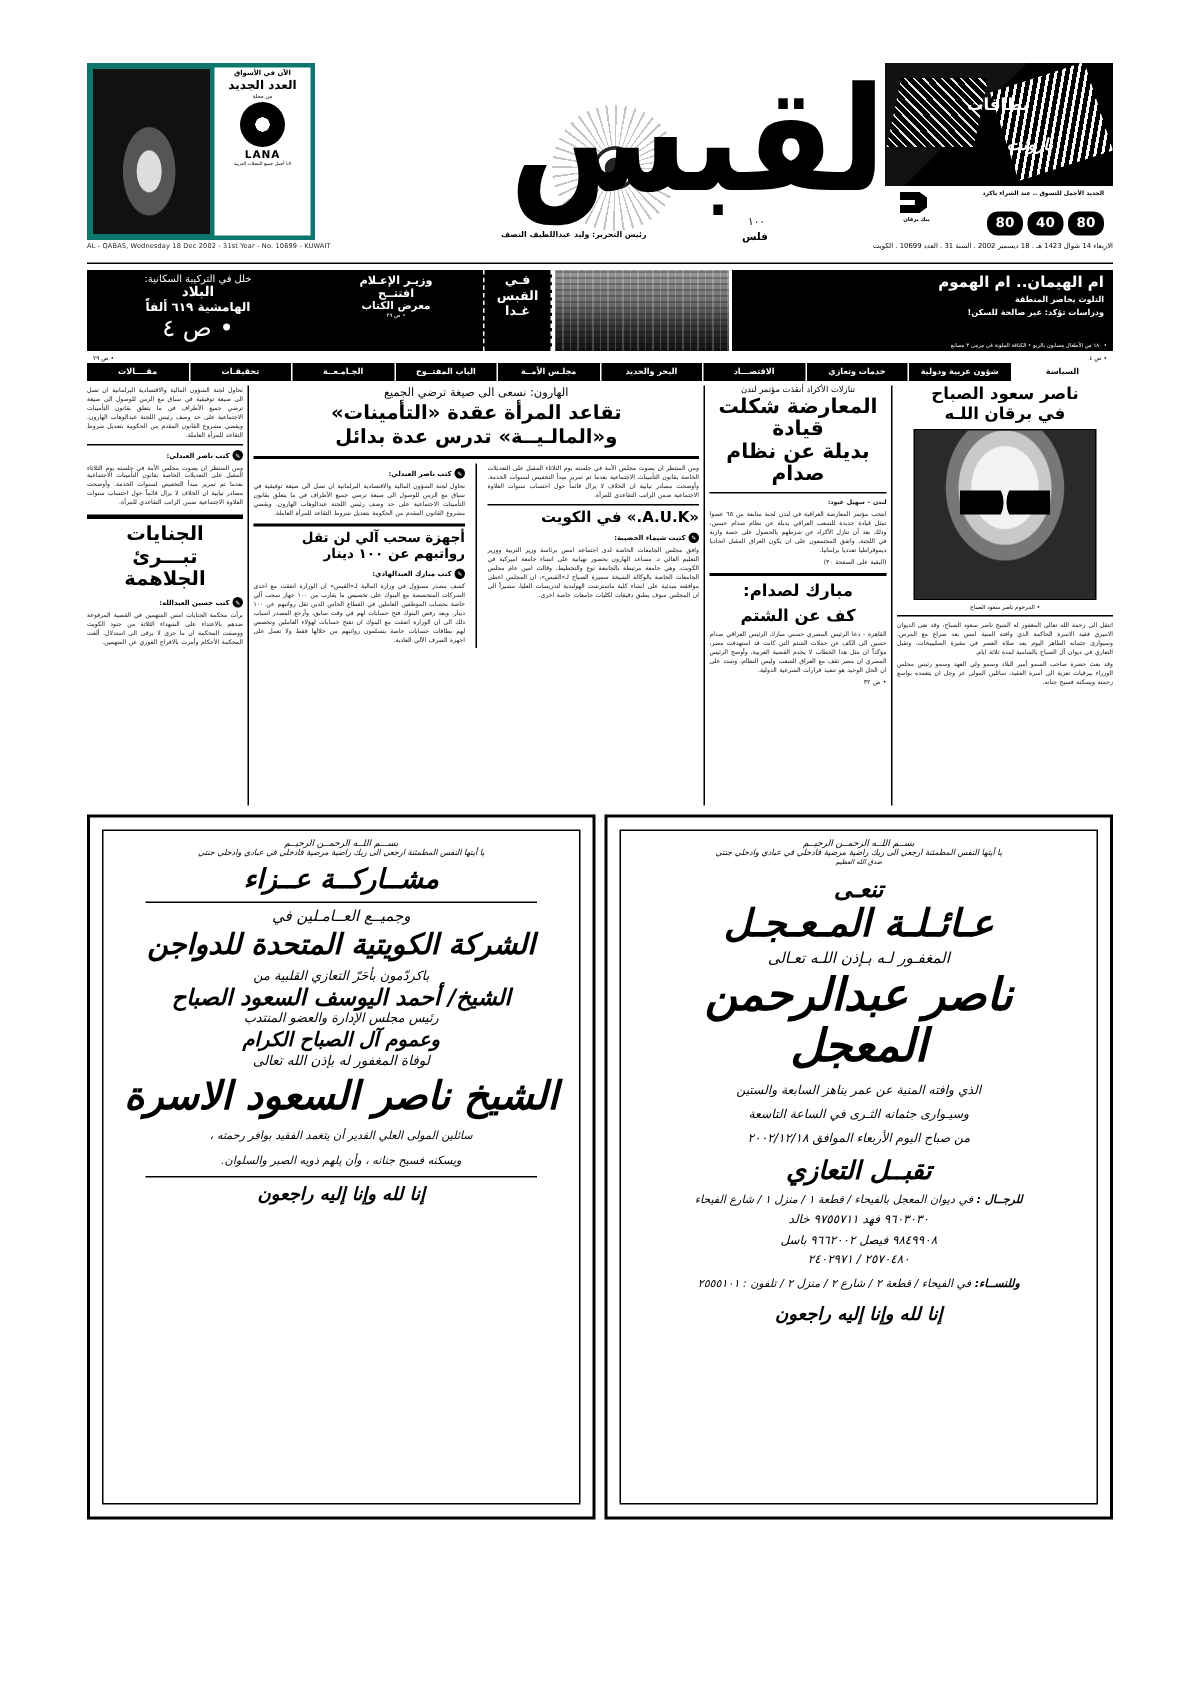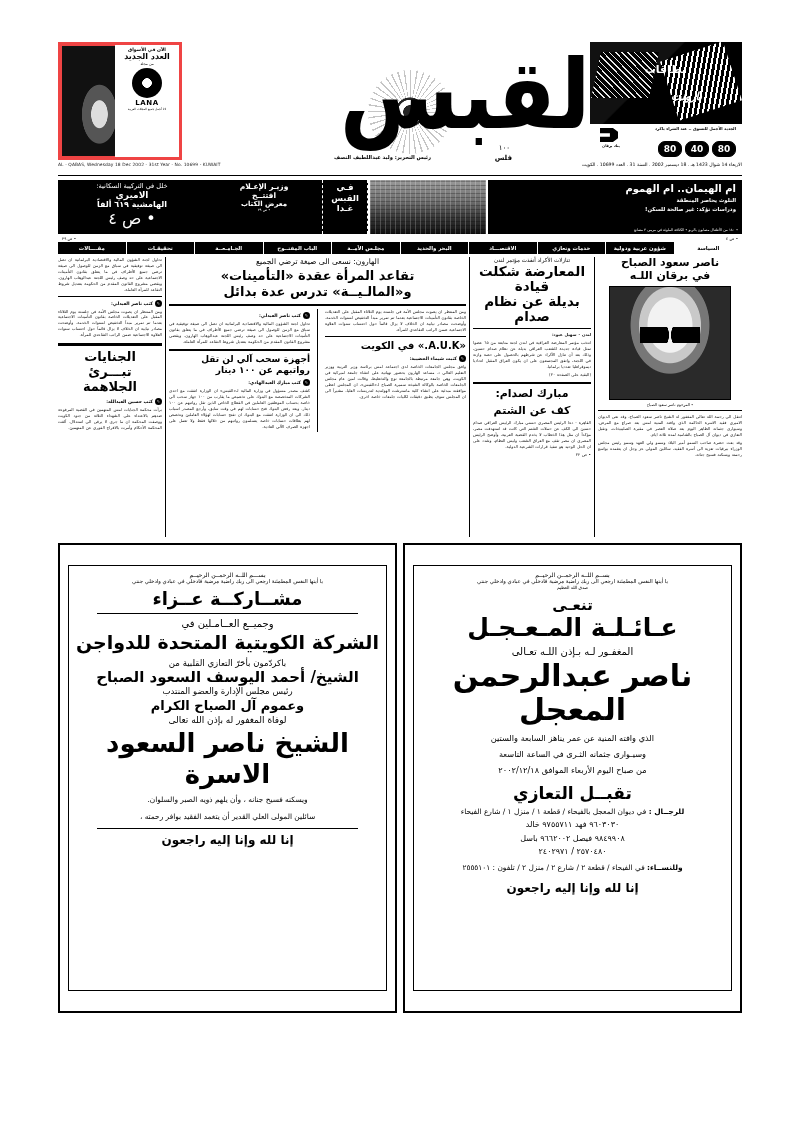--- a/index.html
+++ b/index.html
@@ -21,22 +21,22 @@
   .hr3{height:3px;background:#000;}
 
   
   .copy{direction:rtl;text-align:justify;font-size:4.1px;line-height:1.45;
         word-spacing:.4px;color:#111;}
   .copy p{margin:0 0 2px 0;}
 
   
   .masthead{position:relative;height:135px;margin:38px 58px 0 58px;}
   .ad-lana{
-    position:absolute;left:0;top:4px;width:124px;height:118px;
-    background:#ef4444;color:#fff;overflow:hidden;
+    position:absolute;left:0;top:4px;width:152px;height:118px;
+    background:#0f766e;color:#fff;overflow:hidden;
   }
   .lana-photo{
     position:absolute;left:4px;top:4px;width:78px;height:110px;
     background:
       radial-gradient(ellipse at 48% 62%, #ddd 0 14%, #555 15% 30%, #111 31% 100%),
       linear-gradient(160deg,#222,#000);
   }
   .lana-right{position:absolute;right:3px;top:3px;width:64px;height:112px;
      background:#fff;color:#000;text-align:center;}
   .lana-kick{font-size:4.6px;font-weight:bold;margin-top:2px;}
@@ -174,22 +174,22 @@
   .byline .dot{display:inline-block;width:7px;height:7px;border-radius:50%;background:#000;
      color:#fff;font-size:4px;line-height:7px;text-align:center;margin-left:2px;}
 
   
   .c-side{flex:0 0 104px;}
   .side-hl{font-size:7.4px;font-weight:bold;text-align:right;line-height:1.25;}
   .side-big{font-size:13px;font-weight:bold;text-align:center;line-height:1.15;}
 
   
   .ads{margin:6px 58px 0 58px;display:flex;gap:6px;height:470px;}
-  .ad{flex:1;border:2px solid #000;position:relative;background:#fff;padding:20px 8px;
-      box-sizing:border-box;}
+  .ad{flex:1;border:2px solid #000;position:relative;background:#fff;padding:8px 8px;
+      box-sizing:border-box;font-style:italic;}
   .ad .inner{border:1px solid #000;height:100%;box-sizing:border-box;padding:5px 6px;position:relative;}
   .bism{font-size:6px;text-align:center;}
   .ayah{font-size:5.4px;text-align:center;line-height:1.35;}
   .sadaq{font-size:4.4px;text-align:center;}
   .w-tanaa{font-size:15px;font-weight:bold;text-align:center;margin-top:6px;}
   .w-family{font-size:25px;font-weight:bold;text-align:center;line-height:1.1;}
   .w-maghfur{font-size:10px;text-align:center;margin-top:4px;}
   .w-name{font-size:30px;font-weight:bold;text-align:center;line-height:1.15;margin-top:2px;}
   .w-line{font-size:8.2px;text-align:center;line-height:1.5;margin-top:4px;}
   .w-taqbal{font-size:17px;font-weight:bold;text-align:center;margin-top:6px;}
@@ -279,21 +279,21 @@
         <div>غـدا</div>
       </div>
       <div class="pcol pr2">
         <div class="a">وزيـر الإعـلام</div>
         <div class="b">افتتــح</div>
         <div class="c">معرض الكتاب</div>
         <div class="d">• ص ٢٩</div>
       </div>
       <div class="pcol pr3">
         <div class="a">خلل في التركيبة السكانية:</div>
-        <div class="b">الاميري</div>
+        <div class="b">البلاد</div>
         <div class="c">الهامشية ٦١٩ ألفاً</div>
         <div class="d">• ص ٤</div>
       </div>
     </div>
   </div>
 
   <div class="navwrap">
     <div class="navpage ar">
       <span>• ص ٤</span>
       <span>• ص ٢٩</span>
@@ -458,21 +458,21 @@
         <div class="m-title">مشــاركــة عــزاء</div>
         <div class="sep"></div>
         <div class="m-l2">وجميــع العــامـلين في</div>
         <div class="m-co">الشركة الكويتية المتحدة للدواجن</div>
         <div class="m-l3">باكردّمون بأحَرّ التعازي القلبية من</div>
         <div class="m-sheikh">الشيخ/ أحمد اليوسف السعود الصباح</div>
         <div class="m-role">رئيس مجلس الإدارة والعضو المنتدب</div>
         <div class="m-all">وعموم آل الصباح الكرام</div>
         <div class="m-lwfat">لوفاة المغفور له بإذن الله تعالى</div>
         <div class="m-dead">الشيخ ناصر السعود الاسرة</div>
+        <div class="m-dua">سائلين المولى العلي القدير أن يتغمد الفقيد بوافر رحمته ،</div>
         <div class="m-dua">ويسكنه فسيح جنانه ، وأن يلهم ذويه الصبر والسلوان.</div>
-        <div class="m-dua">سائلين المولى العلي القدير أن يتغمد الفقيد بوافر رحمته ،</div>
         <div class="sep"></div>
         <div class="m-inna">إنا لله وإنا إليه راجعون</div>
       </div>
     </div>
   </div>
 
 </div>
 
 </body></html>

